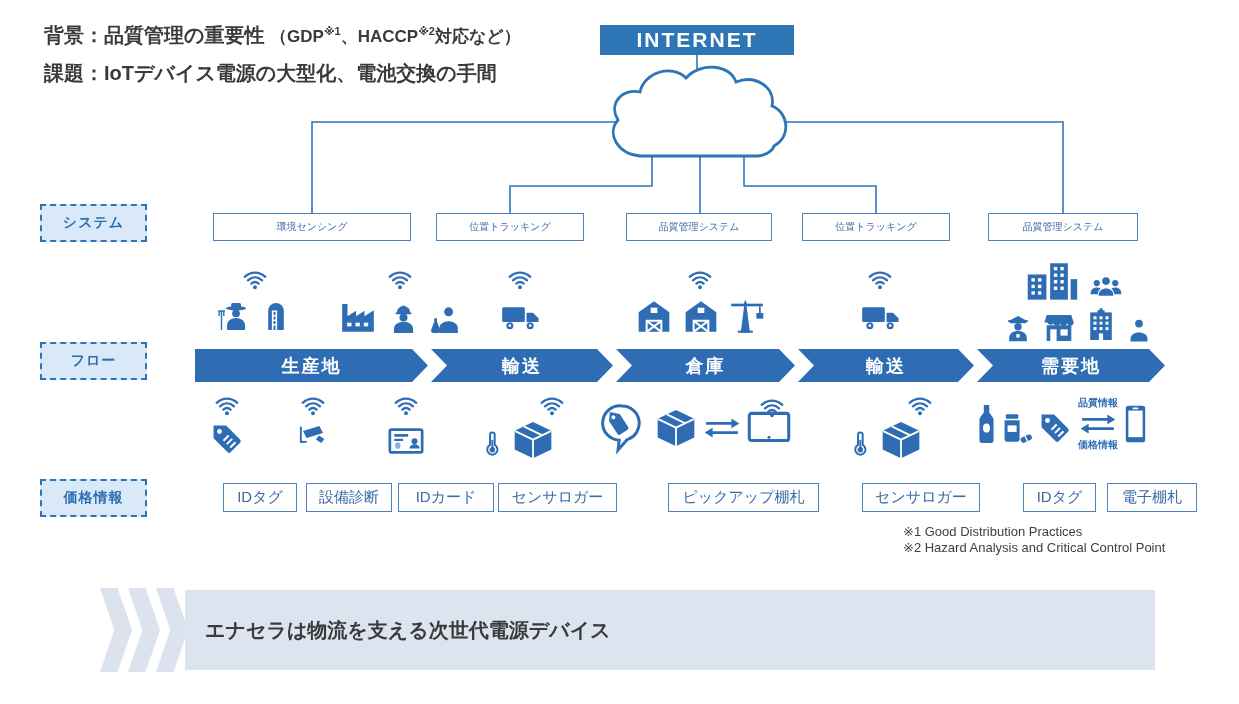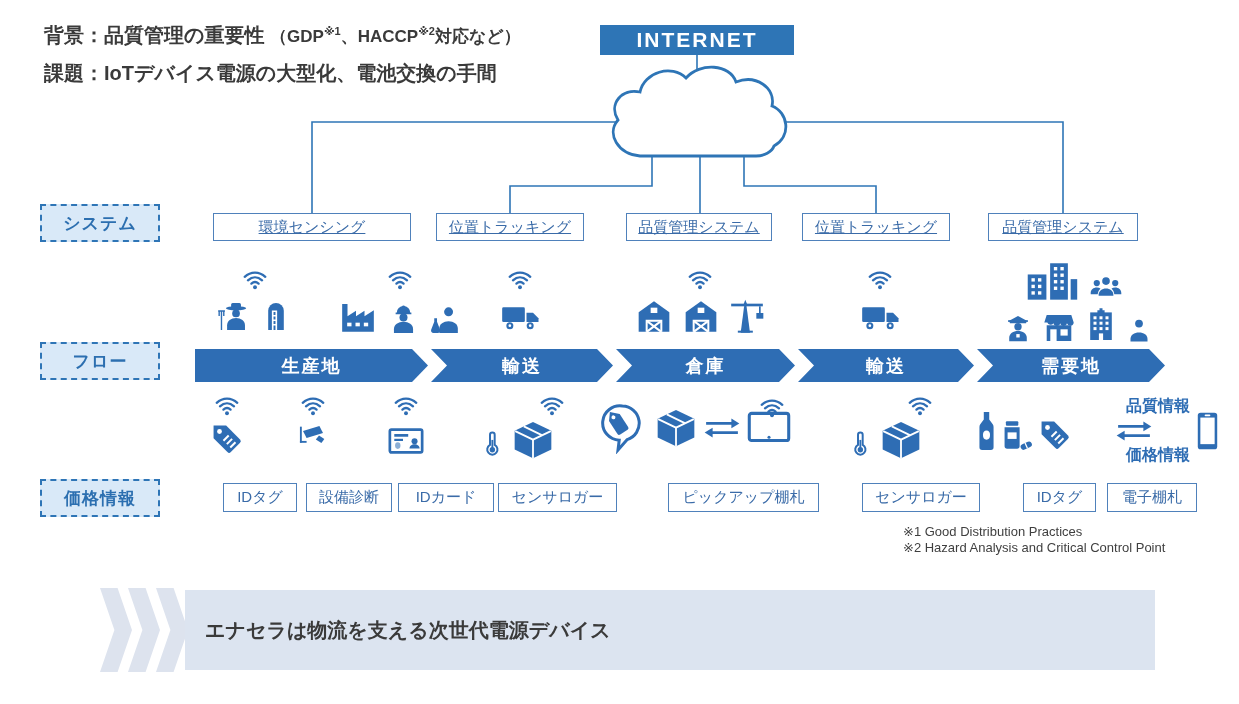--- a/index.html
+++ b/index.html
@@ -8,45 +8,45 @@
   }
   html,body{margin:0;padding:0;background:#fff;}
   body{font-family:"Liberation Sans","DejaVu Sans",sans-serif;}
   .canvas{position:relative;width:1239px;height:704px;background:#fff;overflow:hidden;padding-left:41px;}
   .connectors{position:absolute;left:0;top:0;pointer-events:none;}
   .hdr{position:absolute;left:44px;color:var(--ink);font-weight:700;font-size:20px;white-space:nowrap;}
   .hdr .paren{font-size:17px;}
   .hdr sup{font-size:11px;}
   .internet-box{position:absolute;left:600px;top:25px;width:194px;height:30px;background:var(--accent);
     color:#fff;font-weight:700;font-size:21px;letter-spacing:2px;display:flex;align-items:center;justify-content:center;}
-  .row-label{position:absolute;left:40px;width:120px;height:38px;background:var(--label-fill);
-    border:2px dashed var(--accent);color:#2c6fb0;font-weight:700;font-size:17px;letter-spacing:1px;
+  .row-label{position:absolute;left:40px;width:107px;height:38px;background:var(--label-fill);
+    border:2px dashed var(--accent);color:#2c6fb0;font-weight:700;font-size:14px;letter-spacing:1px;
     display:flex;align-items:center;justify-content:center;box-sizing:border-box;}
   .sys-box,.dev-box{position:absolute;background:#fff;border:1.6px solid var(--box-border);color:var(--box-text);
     display:flex;align-items:center;justify-content:center;box-sizing:border-box;white-space:nowrap;}
-  .sys-box{top:213px;height:28px;font-size:15px;text-decoration:underline;}
+  .sys-box{top:213px;height:28px;font-size:10px;}
   .dev-box{top:483px;height:29px;font-size:15px;margin-left:40px;}
   .flow-seg{position:absolute;top:349px;height:33px;background:var(--blue);color:#fff;font-weight:700;
     font-size:18px;letter-spacing:2px;display:flex;align-items:center;justify-content:center;}
   .seg-first{clip-path:polygon(0 0,calc(100% - 16px) 0,100% 50%,calc(100% - 16px) 100%,0 100%);}
   .seg-mid{clip-path:polygon(0 0,calc(100% - 16px) 0,100% 50%,calc(100% - 16px) 100%,0 100%,16px 50%);}
   .grp{position:absolute;display:flex;flex-wrap:wrap;justify-content:center;align-items:flex-end;
     column-gap:5px;row-gap:4px;}
   .icon{display:inline-flex;align-items:flex-end;color:var(--blue);}
   .icon svg{display:block;}
   .grp .i-wifi{flex-basis:100%;justify-content:center;}
   .grp .i-wifi svg{margin:0 auto;}
   .sensor{padding-top:26px;}
   .sensor .i-wifi,.pickup .i-wifi{position:absolute;top:0;right:12px;flex-basis:auto;}
   .pickup{align-items:center;padding-top:18px;}
   .pickup .i-wifi{top:10px;right:18px;}
   .demand{position:absolute;display:flex;align-items:center;gap:6px;}
   .demand .sub{display:inline-flex;align-items:flex-end;gap:4px;}
   .info-col{display:flex;flex-direction:column;align-items:center;gap:1px;}
-  .info-txt{color:var(--blue);font-size:16px;font-weight:700;white-space:nowrap;margin-left:48px;}
+  .info-txt{color:var(--blue);font-size:10px;font-weight:700;white-space:nowrap;}
   .i-wifi svg{width:26px;height:26px}
   .i-farmer svg,.i-worker svg,.i-scientist svg{width:37px;height:37px}
   .i-silo svg{width:36px;height:36px}
   .i-factory svg{width:44px;height:40px}
   .i-truck svg{width:47px;height:40px}
   .i-barn svg{width:42px;height:40px}
   .i-crane svg{width:40px;height:40px}
   .i-city svg{width:56px;height:46px}
   .i-people svg{width:42px;height:34px}
   .i-police svg{width:34px;height:34px}

